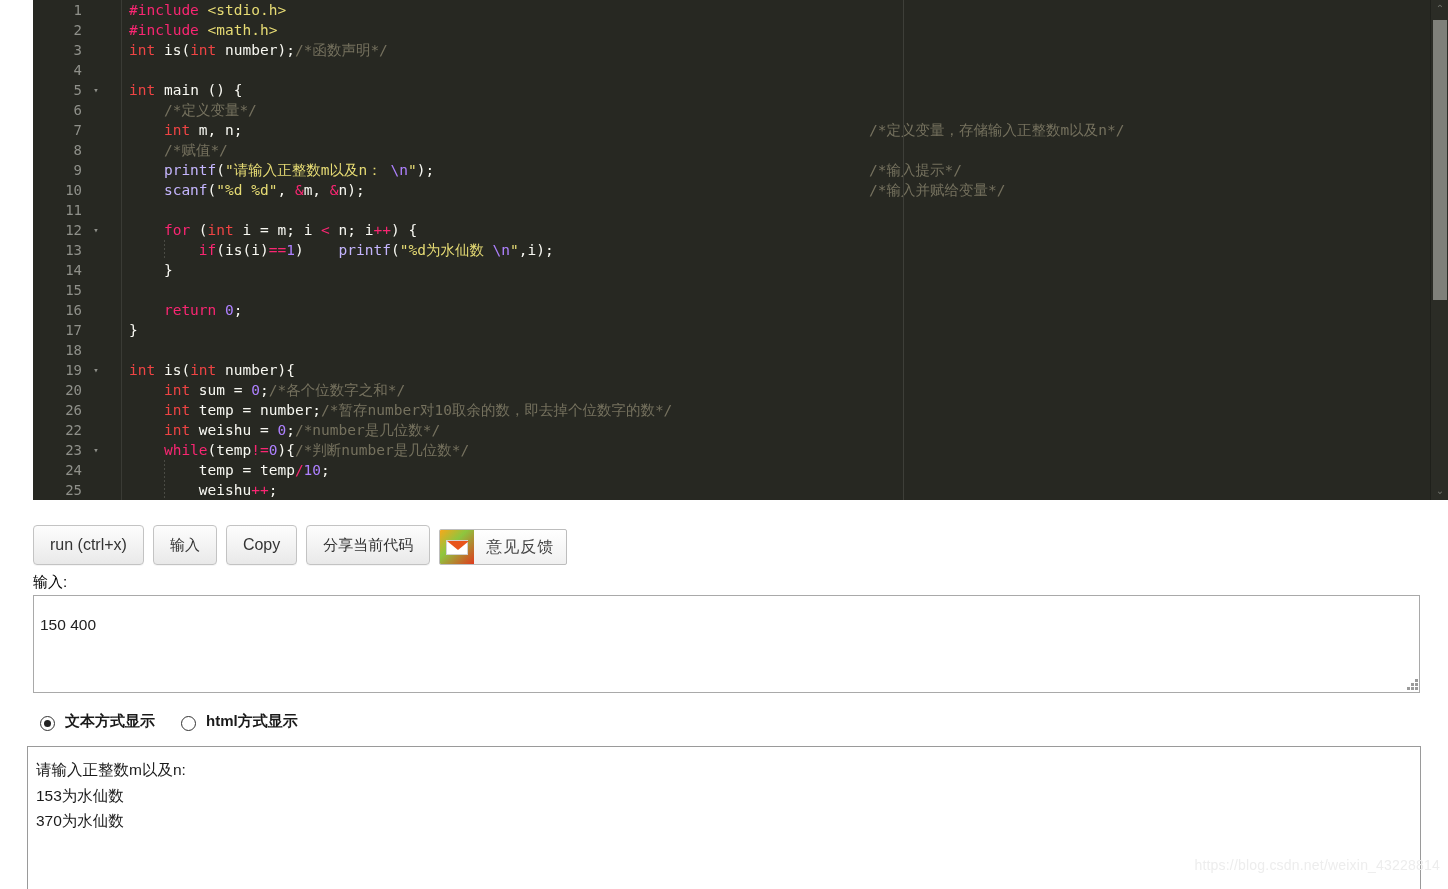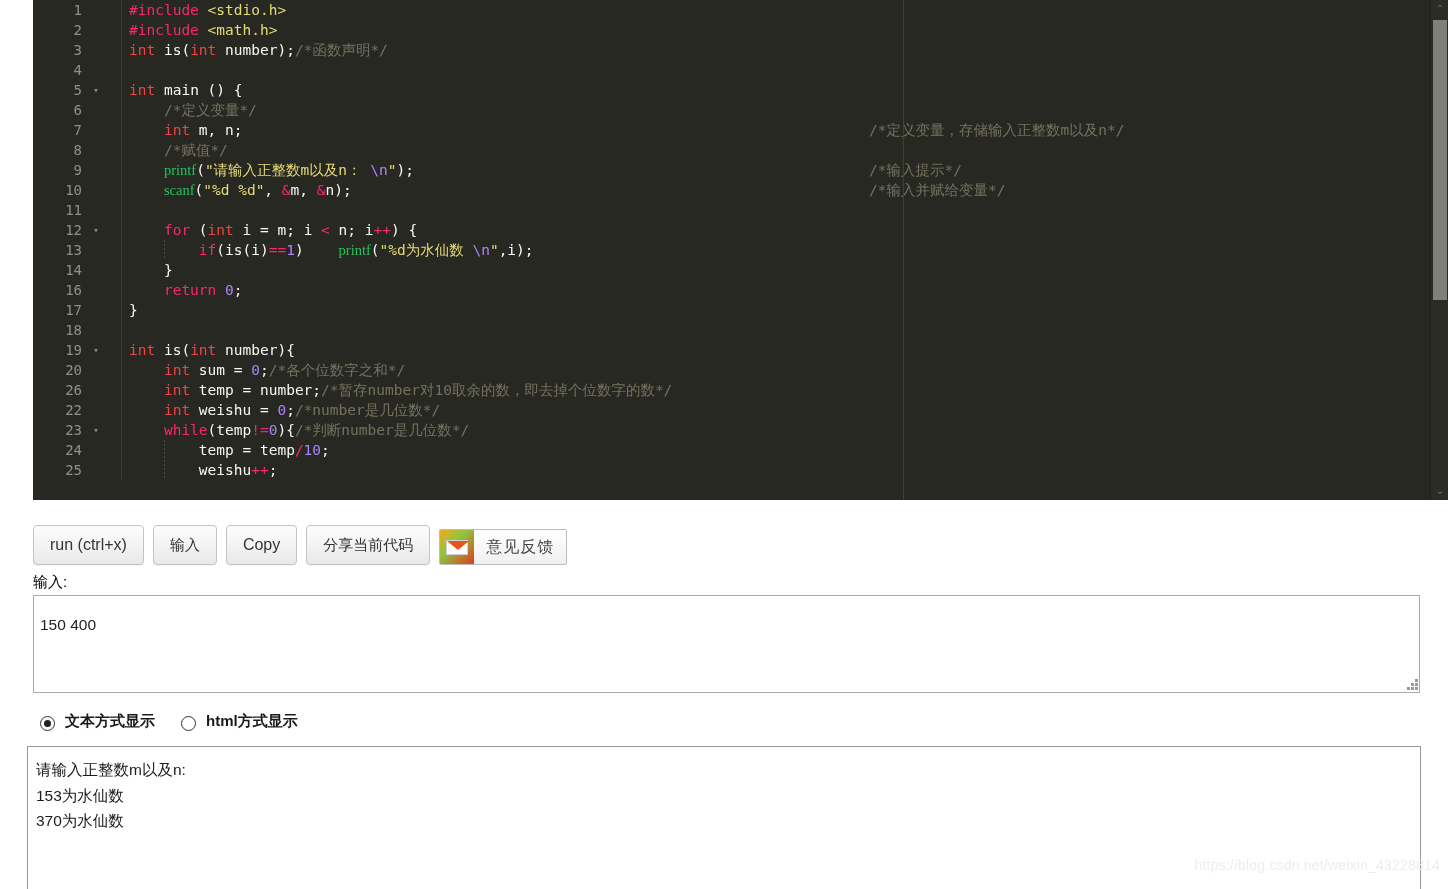--- a/index.html
+++ b/index.html
@@ -70,21 +70,21 @@
     background: #3e3f39;
   }
   .iguide {
     position: absolute; top: 0; width: 1px; height: 20px;
     background: repeating-linear-gradient(to bottom, #4a4b44 0 2px, transparent 2px 4px);
   }
 
   
   .k   { color: #ef4444; }  
   .kw  { color: #f92672; }                      
-  .fn  { color: #22c55e; font-family: Liberation Serif, serif; }                      
+  .fn  { color: #c4b5fd; }                      
   .str { color: #e6db74; }                      
   .esc { color: #ae81ff; }                      
   .num { color: #ae81ff; }
   .cm  { color: #75715e; }                      
   .op  { color: #f92672; }
   .pp  { color: #f92672; }                      
   .inc { color: #e6db74; }
   .pl  { color: #f8f8f2; }
 
   
@@ -247,20 +247,21 @@
         <div class="code-line"><div class="gutter">5</div><div class="fold">▾</div><div class="gsep"></div><div class="ctext"><span class="k">int</span> <span class="pl">main () {</span></div></div>
         <div class="code-line"><div class="gutter">6</div><div class="gsep"></div><div class="ctext">    <span class="cm">/*定义变量*/</span></div></div>
         <div class="code-line"><div class="gutter">7</div><div class="gsep"></div><div class="ctext">    <span class="k">int</span> <span class="pl">m, n;</span></div><div class="rcom">/*定义变量，存储输入正整数m以及n*/</div></div>
         <div class="code-line"><div class="gutter">8</div><div class="gsep"></div><div class="ctext">    <span class="cm">/*赋值*/</span></div></div>
         <div class="code-line"><div class="gutter">9</div><div class="gsep"></div><div class="ctext">    <span class="fn">printf</span><span class="pl">(</span><span class="str">"请输入正整数m以及n： </span><span class="esc">\n</span><span class="str">"</span><span class="pl">);</span></div><div class="rcom">/*输入提示*/</div></div>
         <div class="code-line"><div class="gutter">10</div><div class="gsep"></div><div class="ctext">    <span class="fn">scanf</span><span class="pl">(</span><span class="str">"%d %d"</span><span class="pl">, </span><span class="op">&amp;</span><span class="pl">m, </span><span class="op">&amp;</span><span class="pl">n);</span></div><div class="rcom">/*输入并赋给变量*/</div></div>
         <div class="code-line"><div class="gutter">11</div><div class="gsep"></div><div class="ctext"></div></div>
         <div class="code-line"><div class="gutter">12</div><div class="fold">▾</div><div class="gsep"></div><div class="ctext">    <span class="kw">for</span> <span class="pl">(</span><span class="k">int</span> <span class="pl">i = m; i </span><span class="op">&lt;</span><span class="pl"> n; i</span><span class="op">++</span><span class="pl">) {</span></div></div>
         <div class="code-line"><div class="gutter">13</div><div class="gsep"></div><div class="ctext">        <span class="kw">if</span><span class="pl">(is(i)</span><span class="op">==</span><span class="num">1</span><span class="pl">)    </span><span class="fn">printf</span><span class="pl">(</span><span class="str">"%d为水仙数 </span><span class="esc">\n</span><span class="str">"</span><span class="pl">,i);</span></div><div class="iguide" style="left: 131px;"></div></div>
         <div class="code-line"><div class="gutter">14</div><div class="gsep"></div><div class="ctext">    <span class="pl">}</span></div></div>
+        <div class="code-line"><div class="gutter">15</div><div class="gsep"></div><div class="ctext"></div></div>
         <div class="code-line"><div class="gutter">16</div><div class="gsep"></div><div class="ctext">    <span class="kw">return</span> <span class="num">0</span><span class="pl">;</span></div></div>
         <div class="code-line"><div class="gutter">17</div><div class="gsep"></div><div class="ctext"><span class="pl">}</span></div></div>
         <div class="code-line"><div class="gutter">18</div><div class="gsep"></div><div class="ctext"></div></div>
         <div class="code-line"><div class="gutter">19</div><div class="fold">▾</div><div class="gsep"></div><div class="ctext"><span class="k">int</span> <span class="pl">is(</span><span class="k">int</span> <span class="pl">number){</span></div></div>
         <div class="code-line"><div class="gutter">20</div><div class="gsep"></div><div class="ctext">    <span class="k">int</span> <span class="pl">sum = </span><span class="num">0</span><span class="pl">;</span><span class="cm">/*各个位数字之和*/</span></div></div>
         <div class="code-line"><div class="gutter">26</div><div class="gsep"></div><div class="ctext">    <span class="k">int</span> <span class="pl">temp = number;</span><span class="cm">/*暂存number对10取余的数，即去掉个位数字的数*/</span></div></div>
         <div class="code-line"><div class="gutter">22</div><div class="gsep"></div><div class="ctext">    <span class="k">int</span> <span class="pl">weishu = </span><span class="num">0</span><span class="pl">;</span><span class="cm">/*number是几位数*/</span></div></div>
         <div class="code-line"><div class="gutter">23</div><div class="fold">▾</div><div class="gsep"></div><div class="ctext">    <span class="kw">while</span><span class="pl">(temp</span><span class="op">!=</span><span class="num">0</span><span class="pl">){</span><span class="cm">/*判断number是几位数*/</span></div></div>
         <div class="code-line"><div class="gutter">24</div><div class="gsep"></div><div class="ctext">        <span class="pl">temp = temp</span><span class="op">/</span><span class="num">10</span><span class="pl">;</span></div><div class="iguide" style="left: 131px;"></div></div>
         <div class="code-line"><div class="gutter">25</div><div class="gsep"></div><div class="ctext">        <span class="pl">weishu</span><span class="op">++</span><span class="pl">;</span></div><div class="iguide" style="left: 131px;"></div></div>

